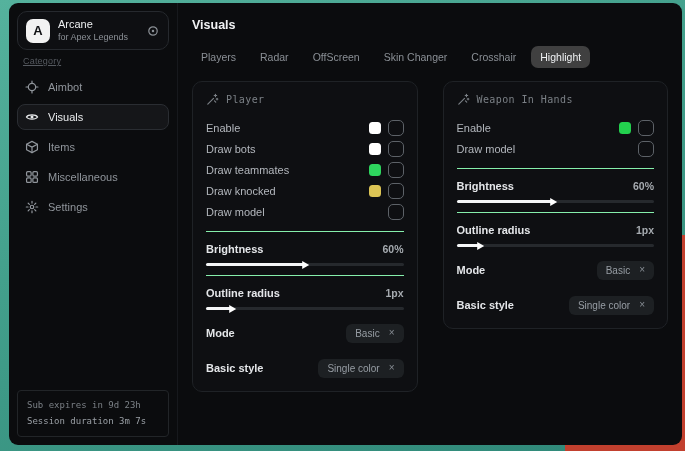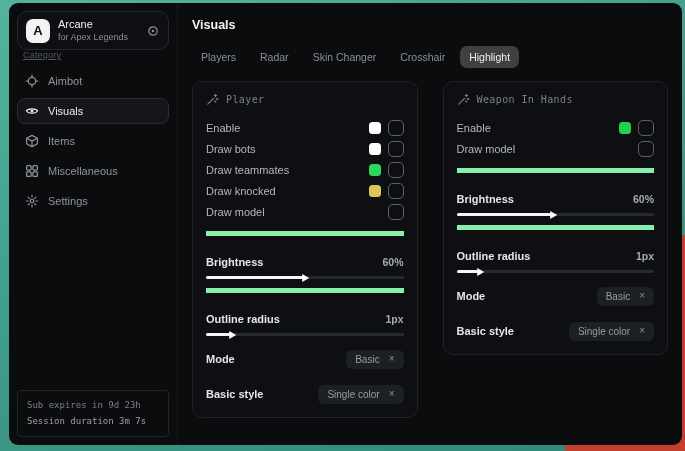--- a/index.html
+++ b/index.html
@@ -15,21 +15,21 @@
   
   .sidebar{width:169px;min-width:169px;border-right:1px solid #17191d;display:flex;
     flex-direction:column;padding:8px;box-sizing:border-box;}
   .brand-card{display:flex;align-items:center;gap:8px;padding:6px 8px;border:1px solid #26292e;
     border-radius:10px;background:#0e0f12;}
   .logo{width:24px;height:24px;background:#f2f2f2;border-radius:7px;color:#101114;
     font-weight:800;font-size:13px;display:flex;align-items:center;justify-content:center;}
   .brand-name{font-size:11px;font-weight:400;color:#eceef0;line-height:1.25;}
   .brand-sub{font-size:9px;color:#8b9096;line-height:1.25;}
   .hdr-icon{margin-left:auto;color:#8b9096;display:flex;}
-  .category{font-size:9px;color:#55595f;margin:0 0 8px 6px;letter-spacing:.2px;text-decoration:underline;}
+  .category{font-size:9px;color:#55595f;margin:6px 0 8px 6px;letter-spacing:.2px;text-decoration:underline;}
   .nav{display:flex;flex-direction:column;gap:4px;}
   .nav-item{display:flex;align-items:center;gap:9px;padding:5px 7px;border-radius:8px;
     border:1px solid transparent;color:#90959b;font-size:11px;cursor:pointer;}
   .nav-item.active{color:#e9ebed;background:#151619;border-color:#2a2d32;}
   .nav-item .ico{display:flex;width:14px;height:14px;}
   .session-card{margin-top:auto;border:1px solid #222528;border-radius:4px;padding:7px 9px;
     font-family:"DejaVu Sans Mono",monospace;font-size:9px;line-height:1.7;}
   .session-line1{color:#7b8086;}
   .session-line2{color:#9ba0a6;}
 
@@ -45,21 +45,21 @@
     padding:11px 13px;box-sizing:border-box;}
   .panel-head{display:flex;align-items:center;gap:7px;color:#7b8086;margin-bottom:11px;}
   .panel-title{font-family:"DejaVu Sans Mono",monospace;font-size:10px;letter-spacing:.4px;}
 
   .toggle-row{display:flex;align-items:center;justify-content:space-between;height:21px;}
   .t-label{font-size:11px;color:#b3b7bd;}
   .t-controls{display:flex;align-items:center;gap:7px;}
   .swatch{width:12px;height:12px;border-radius:3.5px;cursor:pointer;}
   .checkbox{width:14px;height:14px;border:1.6px solid #5d6268;border-radius:5px;cursor:pointer;}
 
-  .slider-group{border-top:5px solid #86efac;margin-top:9px;padding-top:20px;}
+  .slider-group{border-top:1px solid #86efac;margin-top:9px;padding-top:11px;}
   .slider-labels{display:flex;justify-content:space-between;align-items:center;margin-bottom:8px;}
   .s-label{font-size:11px;font-weight:600;color:#e4e6e9;}
   .s-value{font-size:10.5px;font-weight:600;color:#a6abb0;}
   .track{position:relative;height:3px;background:#26292d;border-radius:2px;margin-bottom:3px;cursor:pointer;}
   .fill{position:absolute;left:0;top:0;bottom:0;background:#f5f6f7;border-radius:2px;}
   .thumb{position:absolute;top:50%;transform:translate(-40%,-50%);width:0;height:0;
     border-left:7px solid #fff;border-top:4px solid transparent;border-bottom:4px solid transparent;}
 
   .select-row{display:flex;align-items:center;justify-content:space-between;margin-top:11px;height:24px;}
   .sel-label{font-size:11px;font-weight:600;color:#e4e6e9;}
@@ -148,20 +148,21 @@
         <div class="session-line1">Sub expires in 9d 23h</div>
         <div class="session-line2">Session duration 3m 7s</div>
       </div>
     </aside>
 
     <main class="main">
       <h1 class="page-title">Visuals</h1>
       <div class="tabs" id="tabs">
           <div class="tab">Players</div>
           <div class="tab">Radar</div>
+          <div class="tab">OffScreen</div>
           <div class="tab">Skin Changer</div>
           <div class="tab">Crosshair</div>
           <div class="tab active">Highlight</div>
         </div>
       <div class="panels" id="panels">
           <section class="panel">
             <div class="panel-head">
               <span>
                 <svg width="13" height="13" viewBox="0 0 16 16" fill="none" stroke="currentColor" stroke-width="1.4" stroke-linecap="round">
                   <path d="M2.2 13.8 9.3 6.7"></path>

